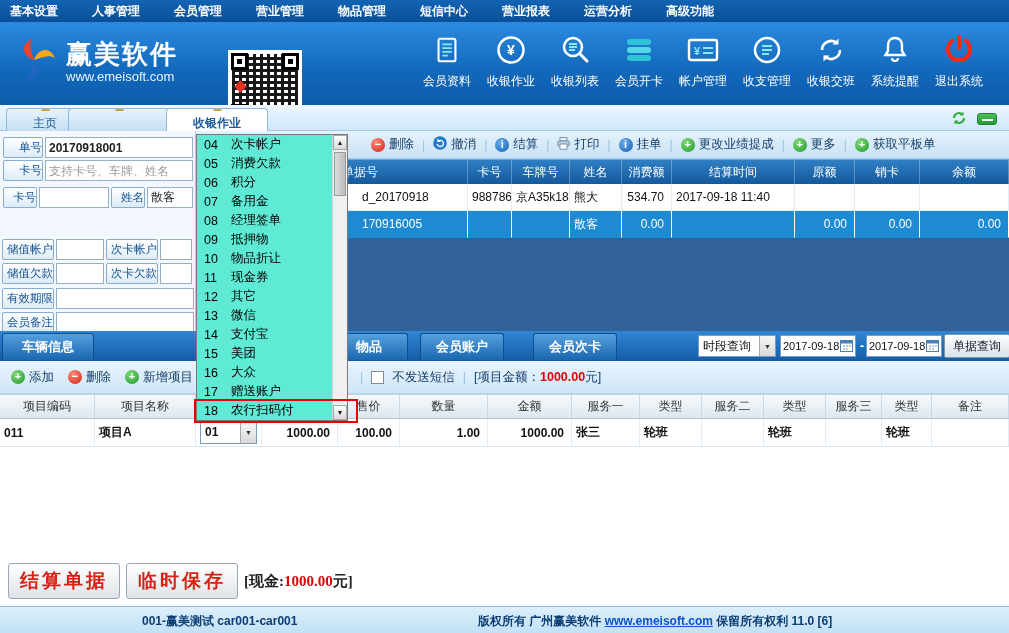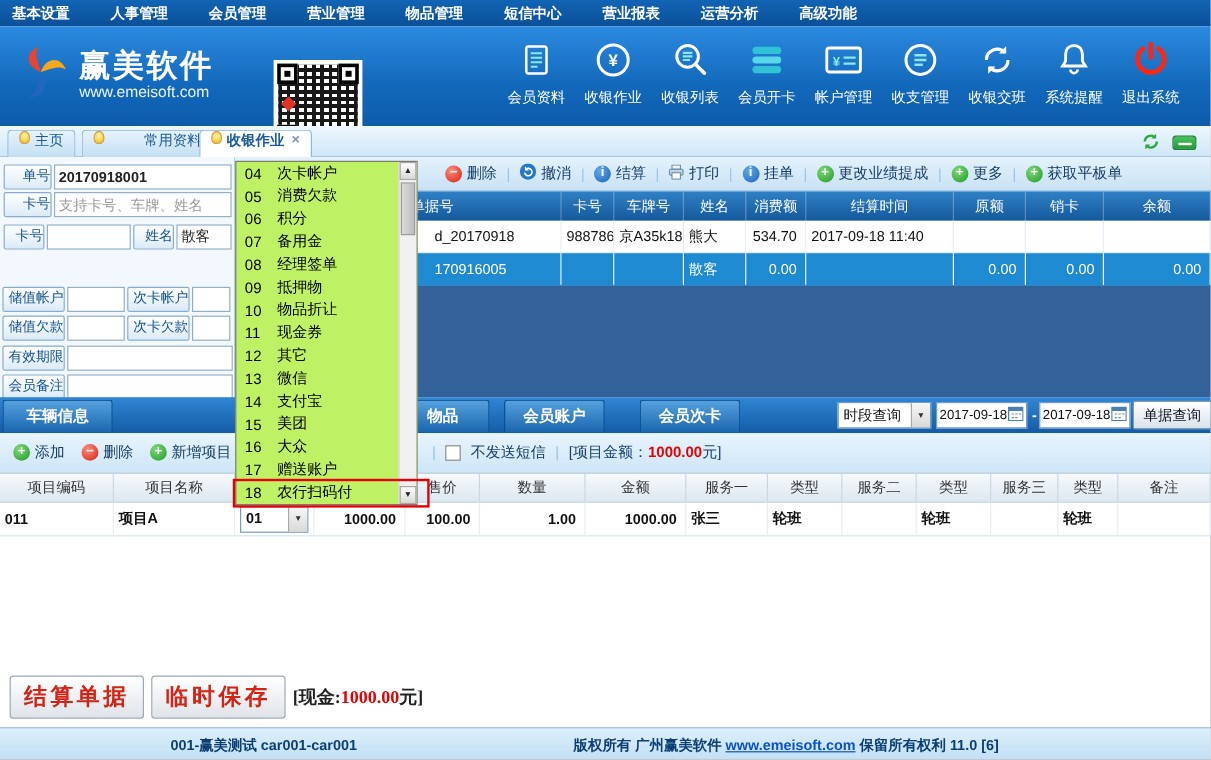--- a/index.html
+++ b/index.html
@@ -25,22 +25,22 @@
   .finder::after { content:""; position:absolute; inset:3px; background:#000; }
   .qr-mark { position:absolute; left:8px; top:32px; width:9px; height:9px; background:#e03322; transform:rotate(45deg); }
   .hactions { position:absolute; left:415px; top:7px; display:flex; }
   .hbtn { width:64px; display:flex; flex-direction:column; align-items:center; gap:2px; color:#fff; font-size:12px; cursor:pointer; }
   .hicon { height:42px; display:flex; align-items:center; justify-content:center; }
 
   
   .tabbar { position:absolute; left:0; top:105px; width:1009px; height:26px;
     background:linear-gradient(#eef7fe,#cfe7f8); border-bottom:1px solid #a7c9e3; }
   .tab { position:absolute; top:3px; height:23px; border:1px solid #8fb9dc; border-bottom:none;
-    border-radius:4px 4px 0 0; background:linear-gradient(#e7f3fc,#c3dff3); display:flex; 
-    gap:4px; padding:0 9px; color:#1b5c9d; font-size:12px; cursor:pointer; white-space:nowrap; }
+    border-radius:4px 4px 0 0; background:linear-gradient(#e7f3fc,#c3dff3); display:flex; align-items:center;
+    gap:4px; padding:0 26px; color:#1b5c9d; font-size:12px; cursor:pointer; white-space:nowrap;flex-direction:column; }
   .tab.active { background:#fff; font-weight:bold; }
   .tabclose { color:#7d98b5; font-size:12px; margin-left:2px; }
   .bulb { width:9px; height:11px; border-radius:50% 50% 42% 42%; border:1px solid #c9a23c;
     background:radial-gradient(circle at 50% 35%, #fff3b0, #ffd24a 60%, #e8a93c); }
   .tb-pill { position:absolute; right:12px; top:8px; width:20px; height:12px; border-radius:3px;
     background:linear-gradient(#49c25a,#259a36); border:1px solid #1d8030; cursor:pointer; }
   .tb-pill::after { content:""; position:absolute; left:4px; top:5px; width:11px; height:2px; background:#fff; }
   .tb-refresh { position:absolute; right:42px; top:5px; cursor:pointer; }
 
   
@@ -117,21 +117,21 @@
     border-bottom:1px solid #d8e4ee;font-weight:bold; }
   .ic { display:flex; align-items:center; padding:0 4px; font-size:12px; color:#111;
     border-right:1px solid #e4edf4; white-space:nowrap; overflow:hidden; }
   .ic.num { justify-content:flex-end; padding-right:7px; }
   .iw1{width:95px}.iw2{width:101px}.iw3{width:66px}.iw4{width:76px}.iw5{width:62px}.iw6{width:88px}.iw7{width:84px}
   .iw8{width:68px}.iw9{width:62px}.iw10{width:62px}.iw11{width:62px}.iw12{width:56px}.iw13{width:50px}.iw14{width:77px}
   .combo { width:58px; height:22px; border:1px solid #7a9cbc; background:#fff; display:flex; cursor:pointer; }
   .combo .cv { flex:1; padding:2px 4px; font-size:12px; color:#111; }
 
   
-  .ddpanel { position:absolute; left:196px; top:134px; width:152px; height:287px; background:#bef264;
+  .ddpanel { position:absolute; left:196px; top:134px; width:152px; height:287px; background:#5eead4;
     border:1px solid #7a7a7a; z-index:40; display:flex; }
   .ddlist { flex:1; }
   .dditem { height:19px; display:flex; align-items:center; font-size:12.5px; color:#000; cursor:pointer; white-space:nowrap; }
   .dditem .no { width:34px; padding-left:7px; flex:none; }
   .ddscroll { width:15px; background:#f0f0f0; border-left:1px solid #d5d5d5; display:flex; flex-direction:column; align-items:center; }
   .ddarrow { width:14px; height:15px; background:linear-gradient(#fdfdfd,#d9d9d9); border:1px solid #a8a8a8;
     font-size:7px; display:flex; align-items:center; justify-content:center; color:#222; cursor:pointer; flex:none; }
   .ddthumb { width:12px; height:44px; margin-top:2px; background:linear-gradient(90deg,#dcdcdc,#bdbdbd);
     border:1px solid #9a9a9a; cursor:pointer; }
   .ddspring { flex:1; }

